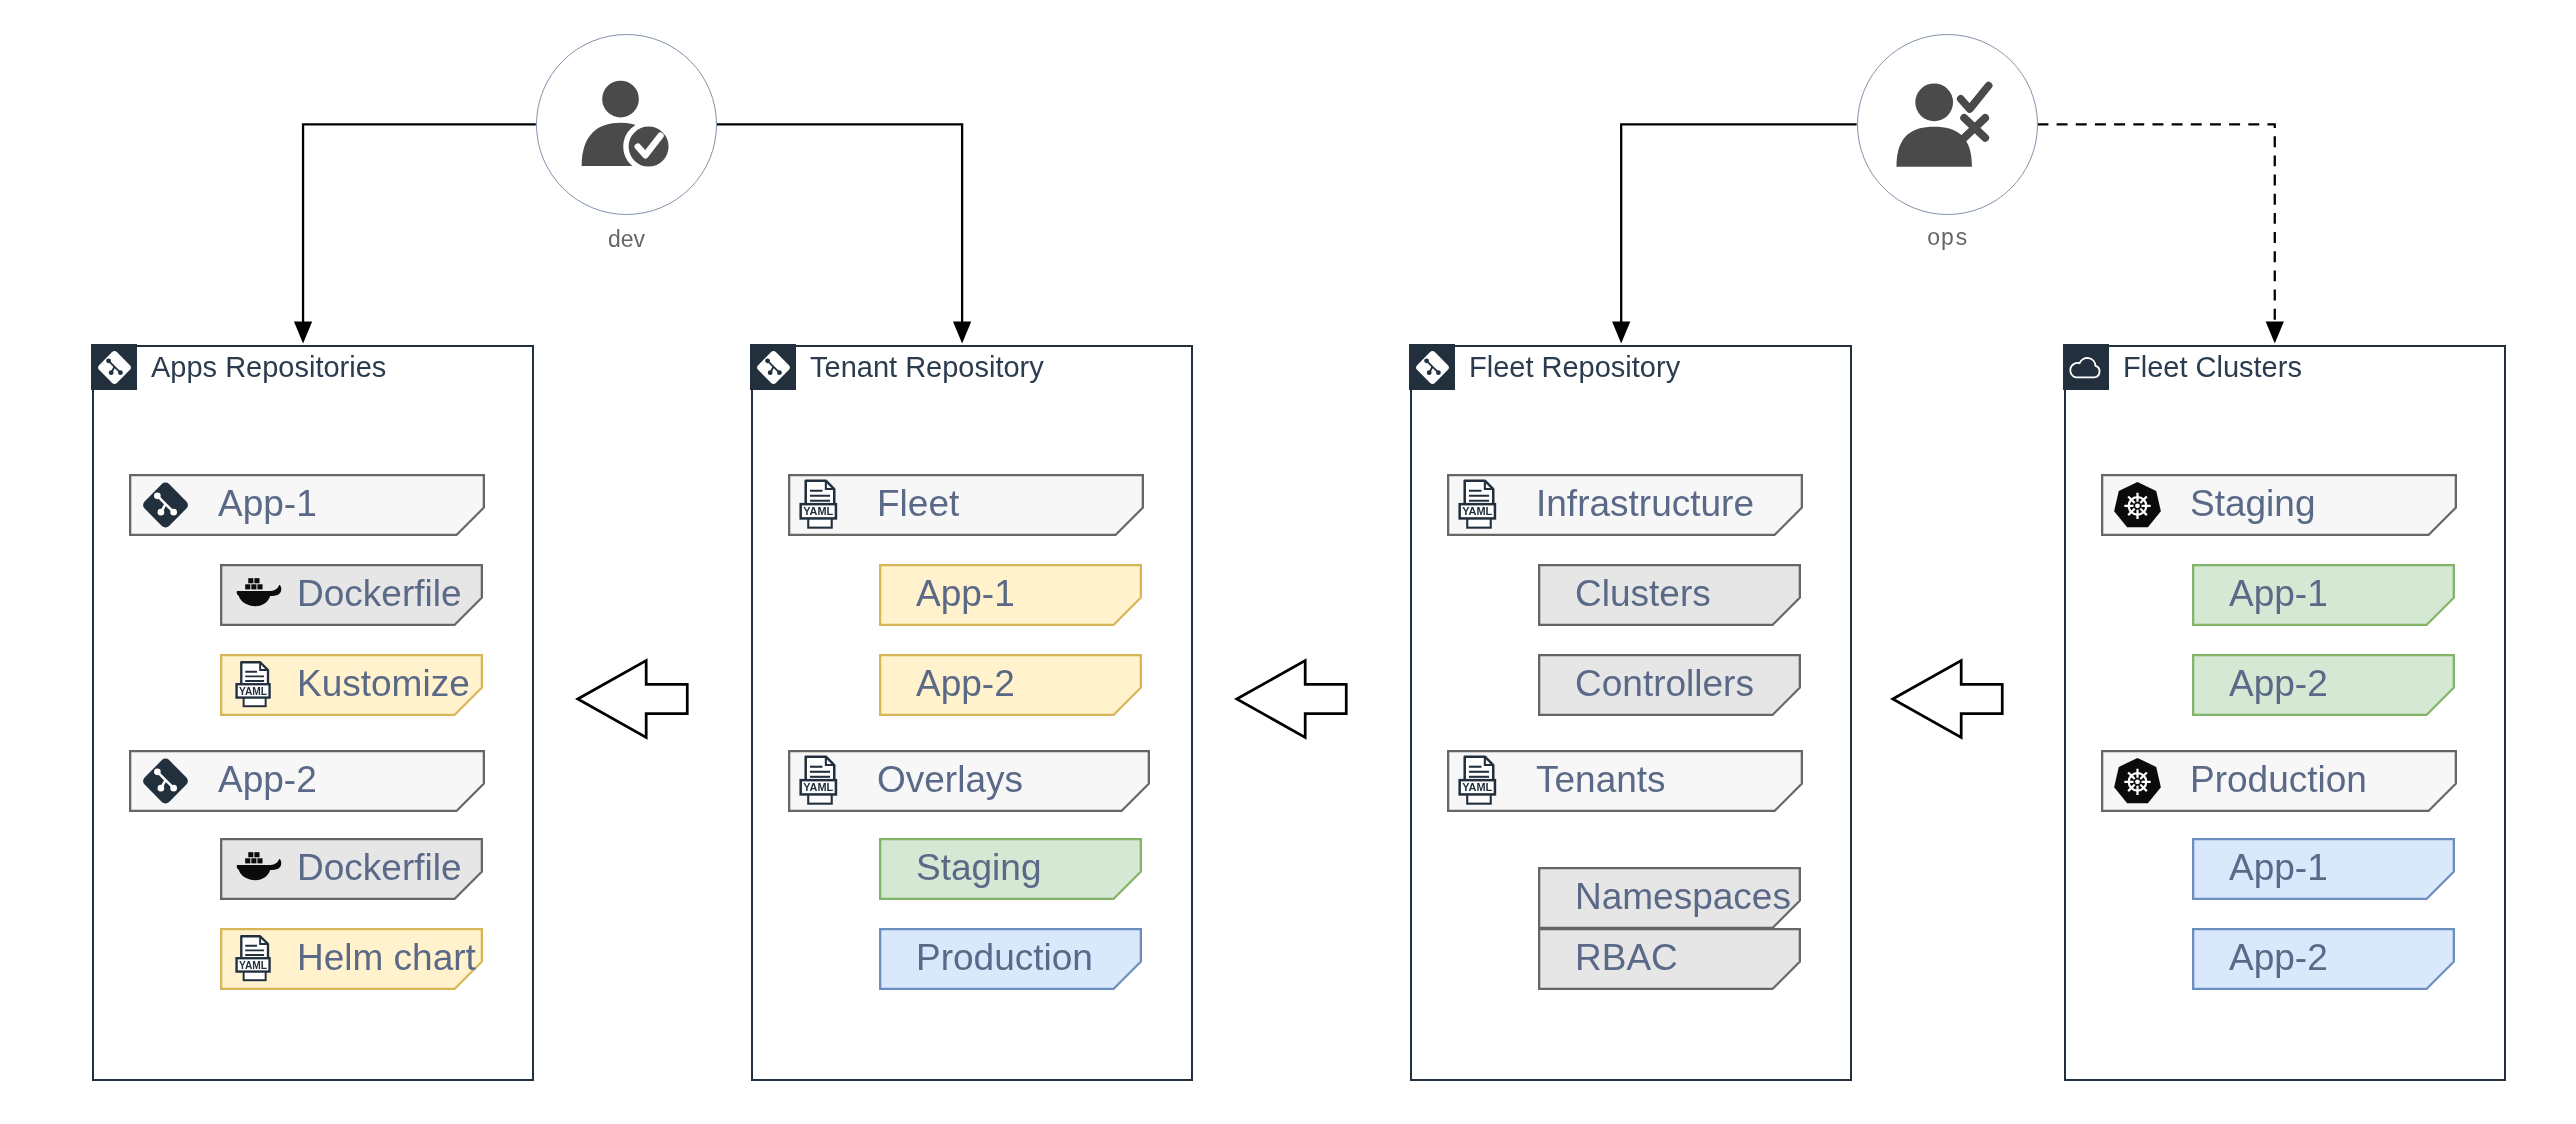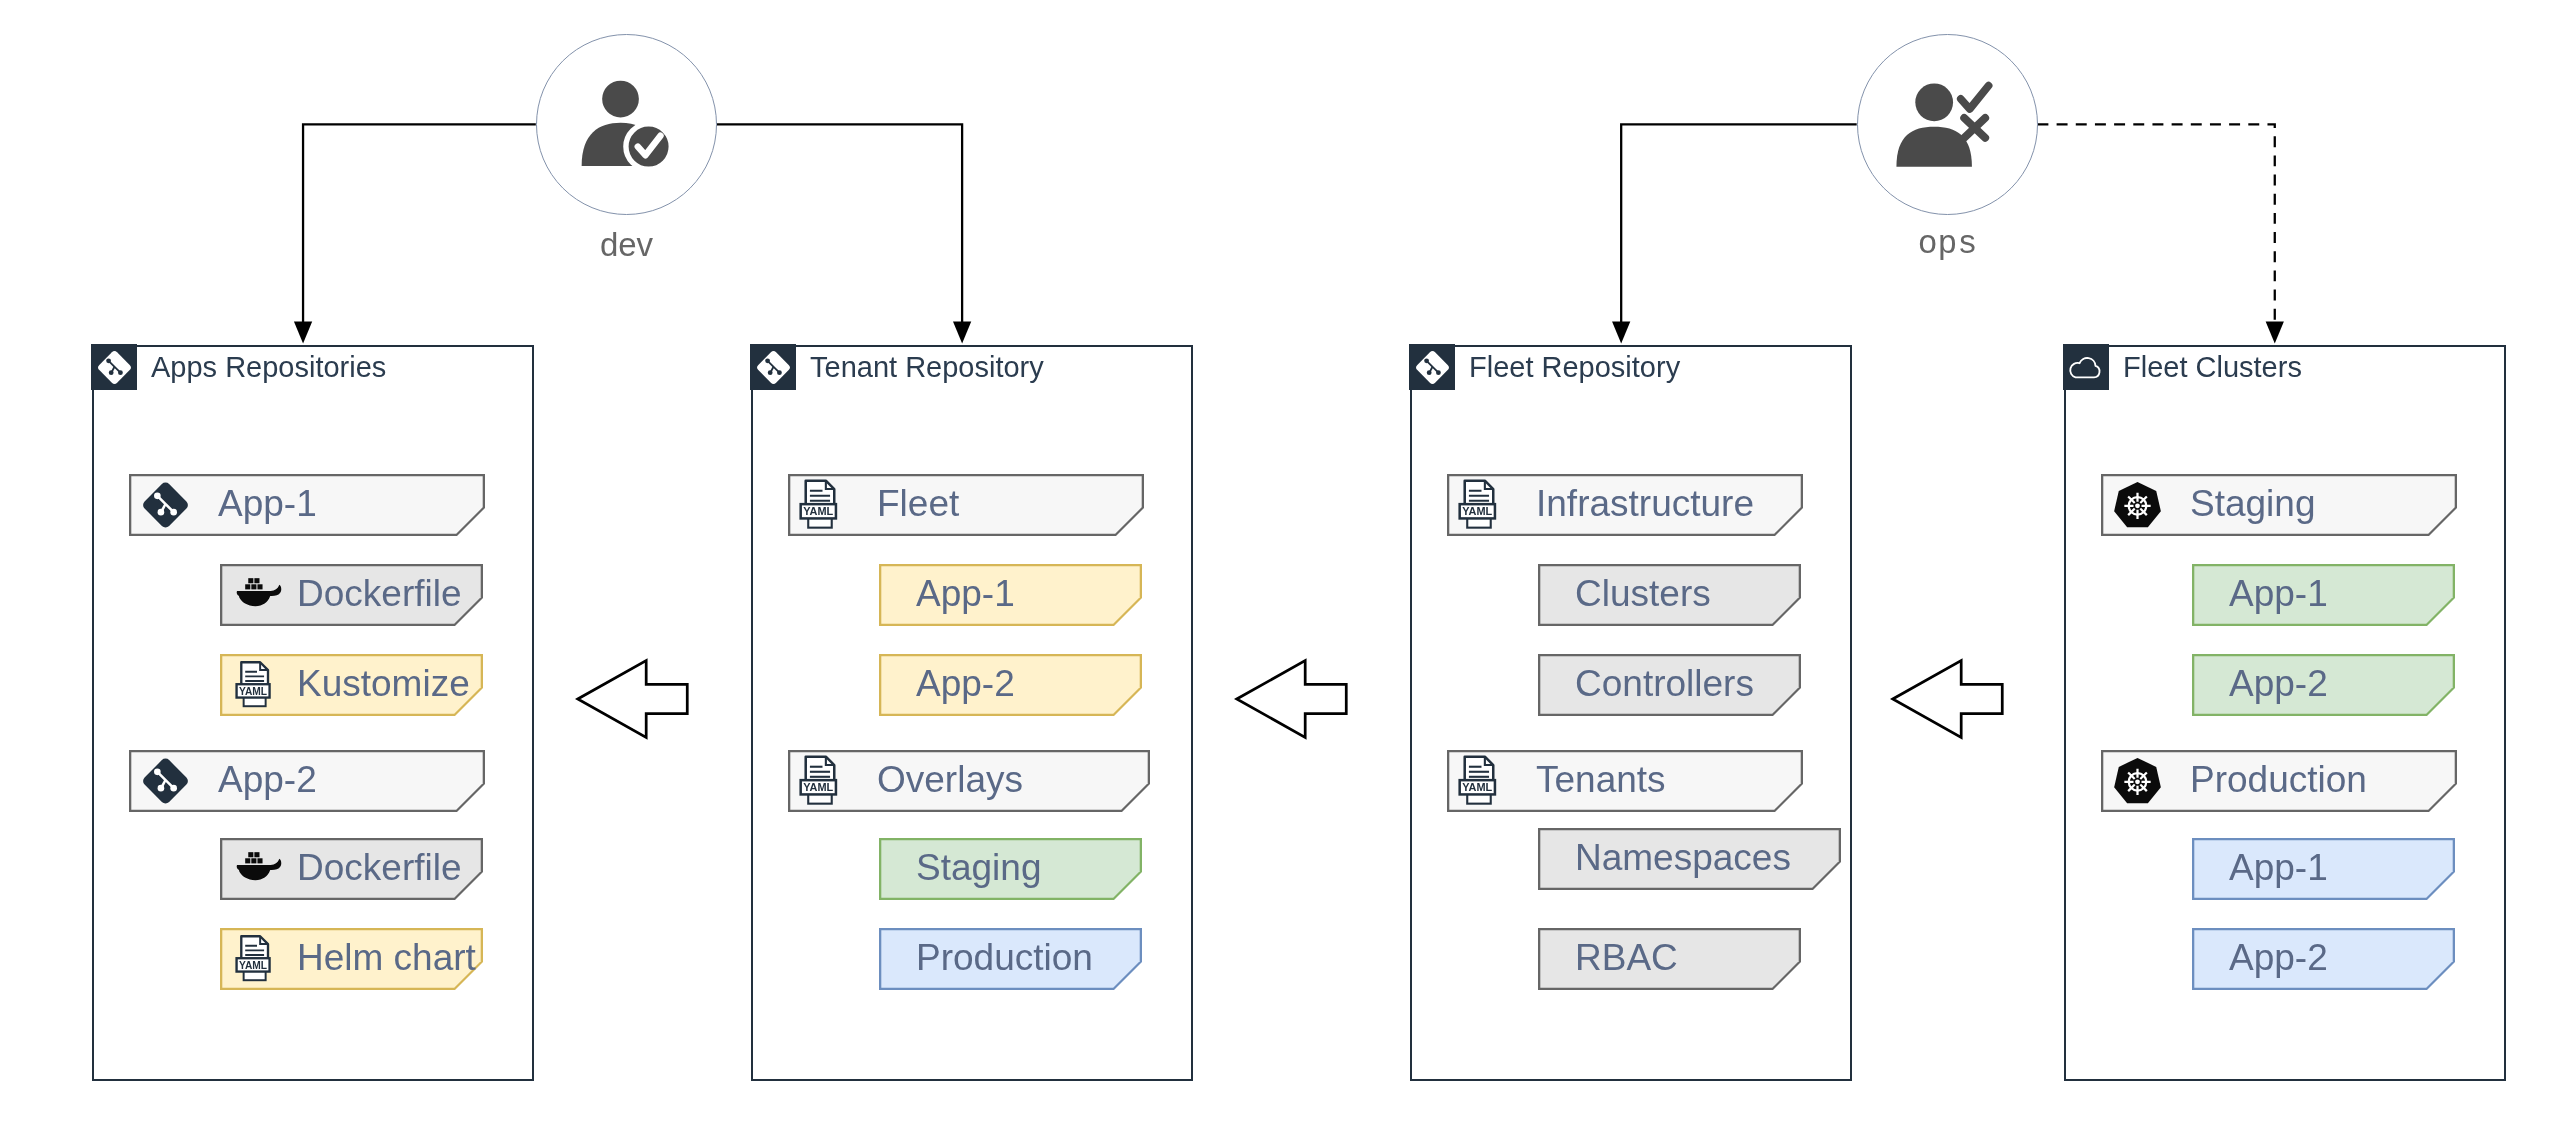--- a/index.html
+++ b/index.html
@@ -8,21 +8,21 @@
     font-family:"Liberation Sans",sans-serif;overflow:hidden;
   }
   svg.connector-layer{position:absolute;left:0;top:0;z-index:1;}
   
   .actor{position:absolute;z-index:3;width:181px;text-align:center;}
   .actor-circle{
     width:181px;height:181px;border-radius:50%;background:#ffffff;
     border:1.8px solid #8392ab;box-sizing:border-box;
     display:flex;align-items:center;justify-content:center;
   }
-  .actor-label{margin-top:11px;font-size:33px;color:#666666;}
+  .actor-label{margin-top:11px;font-size:23px;color:#666666;}
   
   .box{
     position:absolute;z-index:2;width:442px;height:736px;background:#ffffff;
     border:2.7px solid #22303e;box-sizing:border-box;margin-left:10px;
   }
   .box-hdr{
     position:absolute;left:-2.7px;top:-2.7px;width:46px;height:46px;background:#22303e;
     display:flex;align-items:center;justify-content:center;
   }
   .box-title{
@@ -285,21 +285,21 @@
     </div>
     <div class="item w1 c-light" style="left:35px;top:403px;">
       <span class="shape"></span>
       <span class="ico">
           <svg width="47" height="53" viewBox="0 0 56 62">
             <use href="#sym-yaml"></use>
           </svg>
         </span>
       <span class="lbl tx1">Tenants</span>
     </div>
-    <div class="item w2 c-gray" style="left:126px;top:481px;padding-left:40px;">
+    <div class="item w2 c-gray" style="left:126px;top:520px;">
       <span class="shape"></span>
       <span class="lbl tx2">Namespaces</span>
     </div>
     <div class="item w2 c-gray" style="left:126px;top:581px;">
       <span class="shape"></span>
       <span class="lbl tx2">RBAC</span>
     </div>
   </div>
 
   <div class="box" style="left:2054px;top:345px;">

